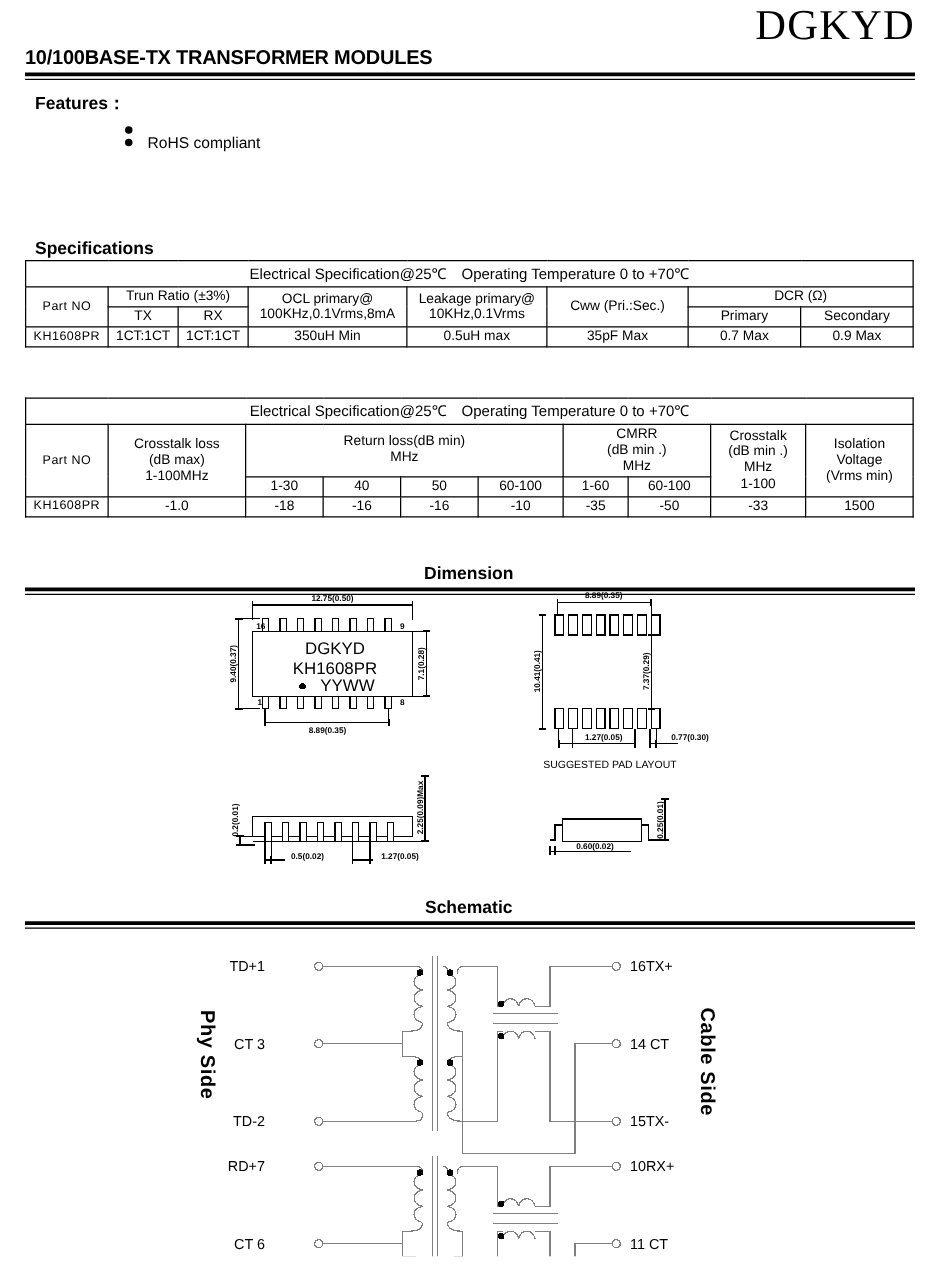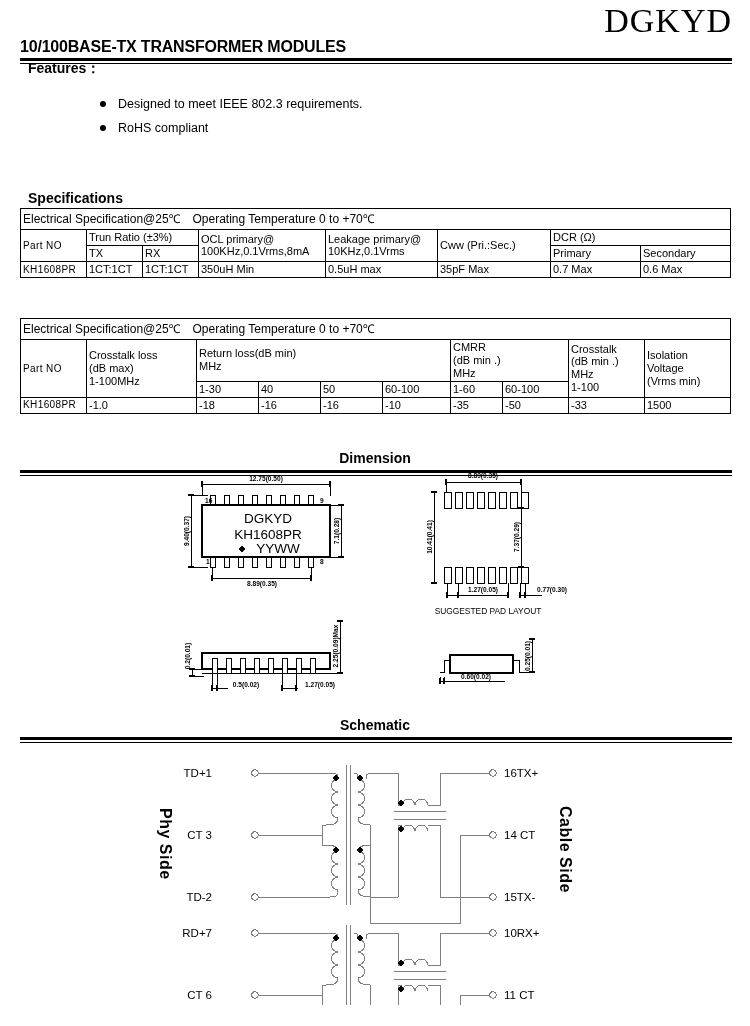--- a/index.html
+++ b/index.html
@@ -41,21 +41,21 @@
     width: 712px;
     border-top: 3px solid #000;
     border-bottom: 1px solid #000;
     height: 2px;
   }
   #rule-header { top: 58px; }
 
   
   #features-heading {
     position: absolute;
-    top: 60px;
+    top: 74px;
     left: 28px;
     font-size: 14px;
     font-weight: bold;
   }
   #features-list {
     position: absolute;
     top: 98px;
     left: 100px;
     list-style: none;
     margin: 0;
@@ -90,21 +90,21 @@
   table.spec {
     position: absolute;
     left: 20px;
     width: 710px;
     border-collapse: collapse;
     table-layout: fixed;
     background: #fff;
   }
   table.spec td, table.spec th {
     border: 1px solid #000;
-    text-align: left;
+    text-align: center;
     vertical-align: middle;
     font-weight: normal;
     font-size: 11px;
     padding: 1px 2px;
     line-height: 1.18;
   }
   table.spec .banner { font-size: 12px; height: 18px; }
   table.spec .partno { font-size: 10px; letter-spacing: 0.4px; }
 
   #table-electrical-1 { top: 208px; }
@@ -187,21 +187,21 @@
 </style>
 </head>
 <body>
 
 <div id="brand-logo">DGKYD</div>
 <div id="doc-title">10/100BASE-TX TRANSFORMER MODULES</div>
 <div class="rule-double" id="rule-header"></div>
 
 <div id="features-heading">Features：</div>
 <ul id="features-list">
-  <li><span class="bullet"></span><span>Designed to meet IEEE 802.3 requirements.</span></li>
+  <li><span class="bullet"></span></li>
   <li><span class="bullet"></span><span>RoHS compliant</span></li>
 </ul>
 
 <div id="spec-heading">Specifications</div>
 
 <table class="spec" id="table-electrical-1">
   <colgroup>
     <col style="width:66px">
       <col style="width:56px">
       <col style="width:56px">
@@ -236,21 +236,21 @@
       <td>Secondary</td>
     </tr>
     <tr>
       <td class="partno">KH1608PR</td>
       <td>1CT:1CT</td>
       <td>1CT:1CT</td>
       <td>350uH Min</td>
       <td>0.5uH max</td>
       <td>35pF Max</td>
       <td>0.7 Max</td>
-      <td>0.6 Max</td>
+      <td>0.9 Max</td>
     </tr>
   </tbody>
 </table>
 
 <table class="spec" id="table-electrical-2">
   <colgroup>
     <col style="width:66px">
       <col style="width:110px">
     <col style="width:62px">
       <col style="width:62px">

